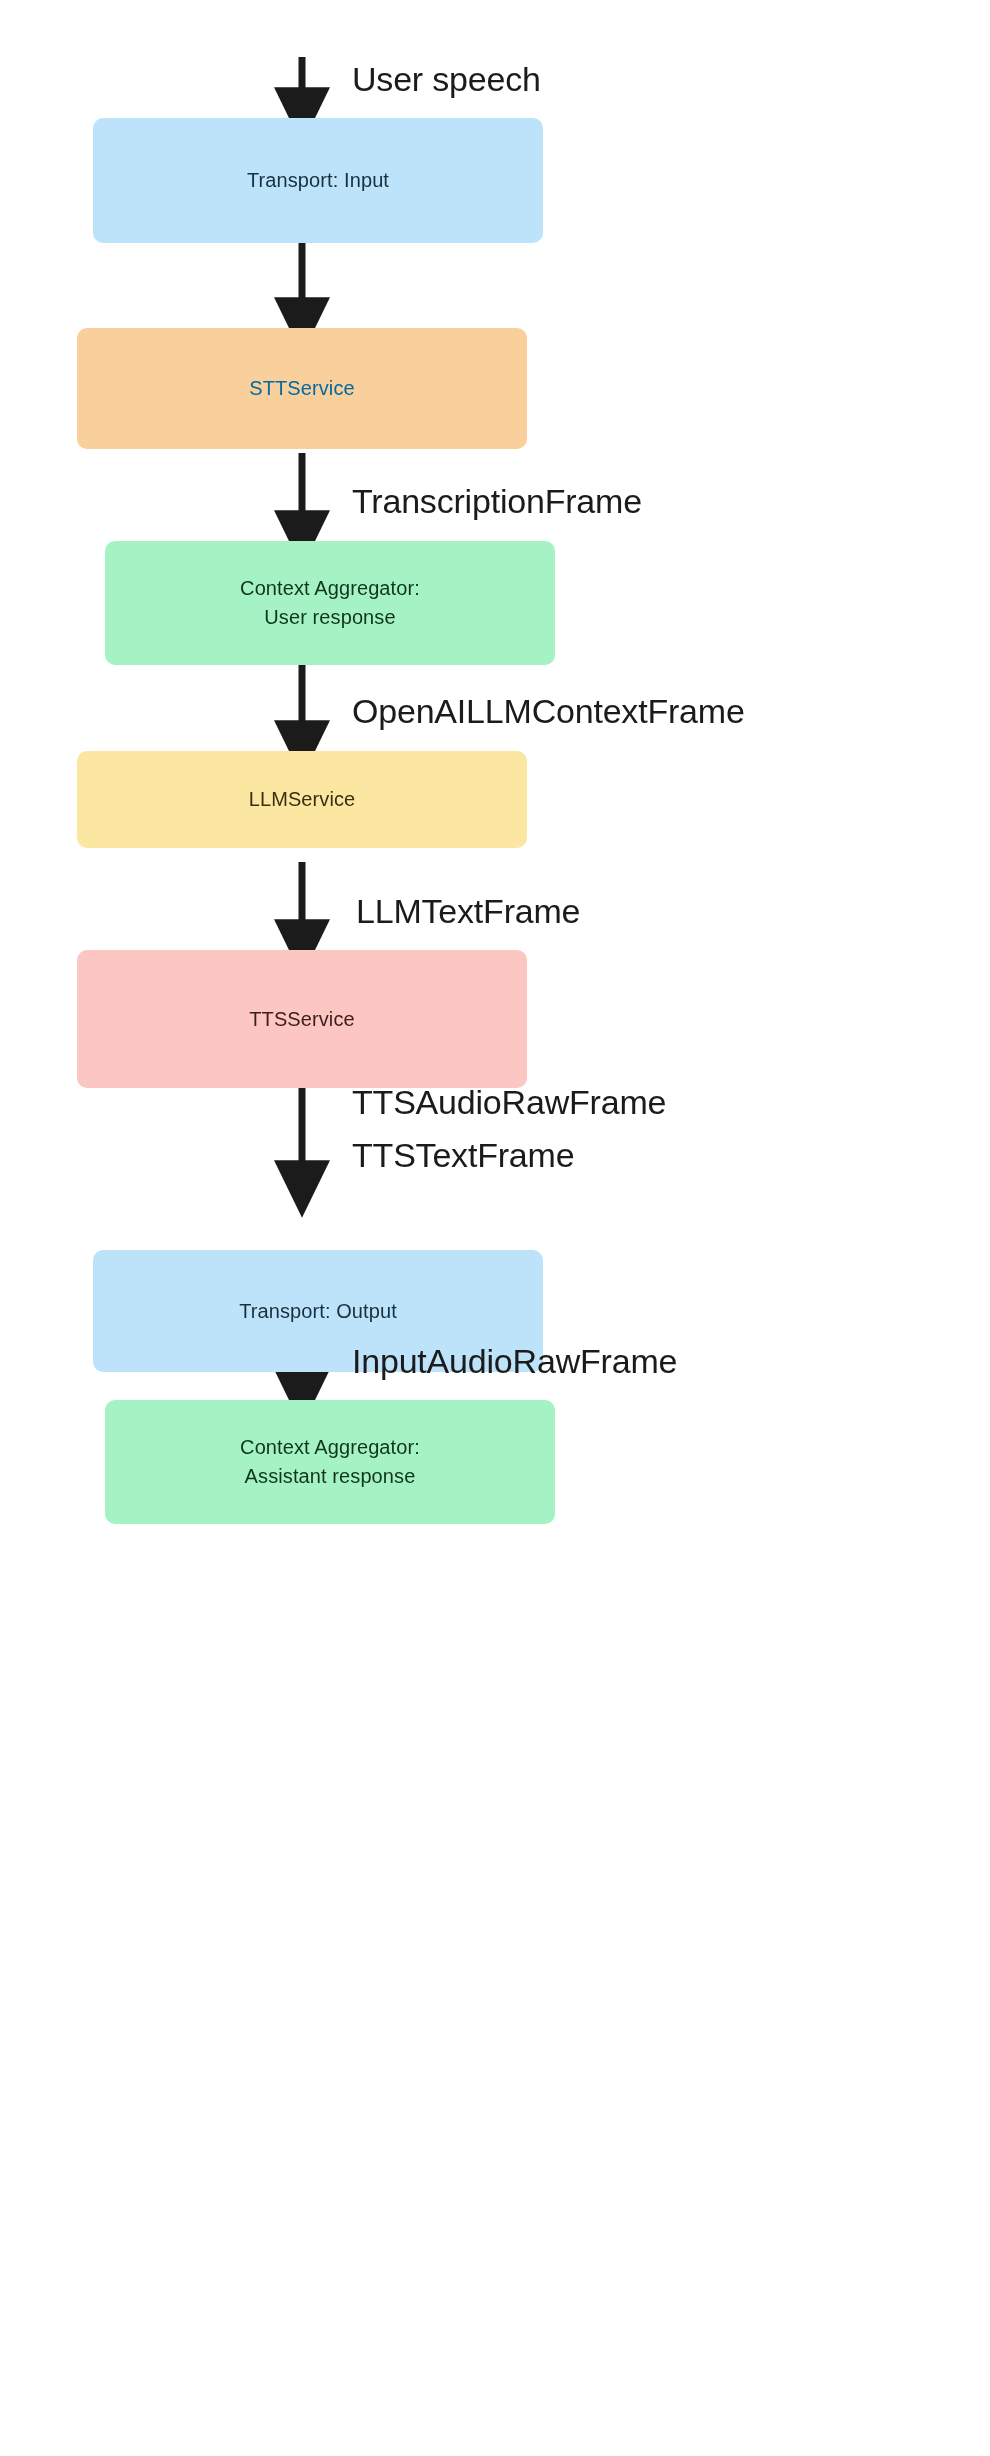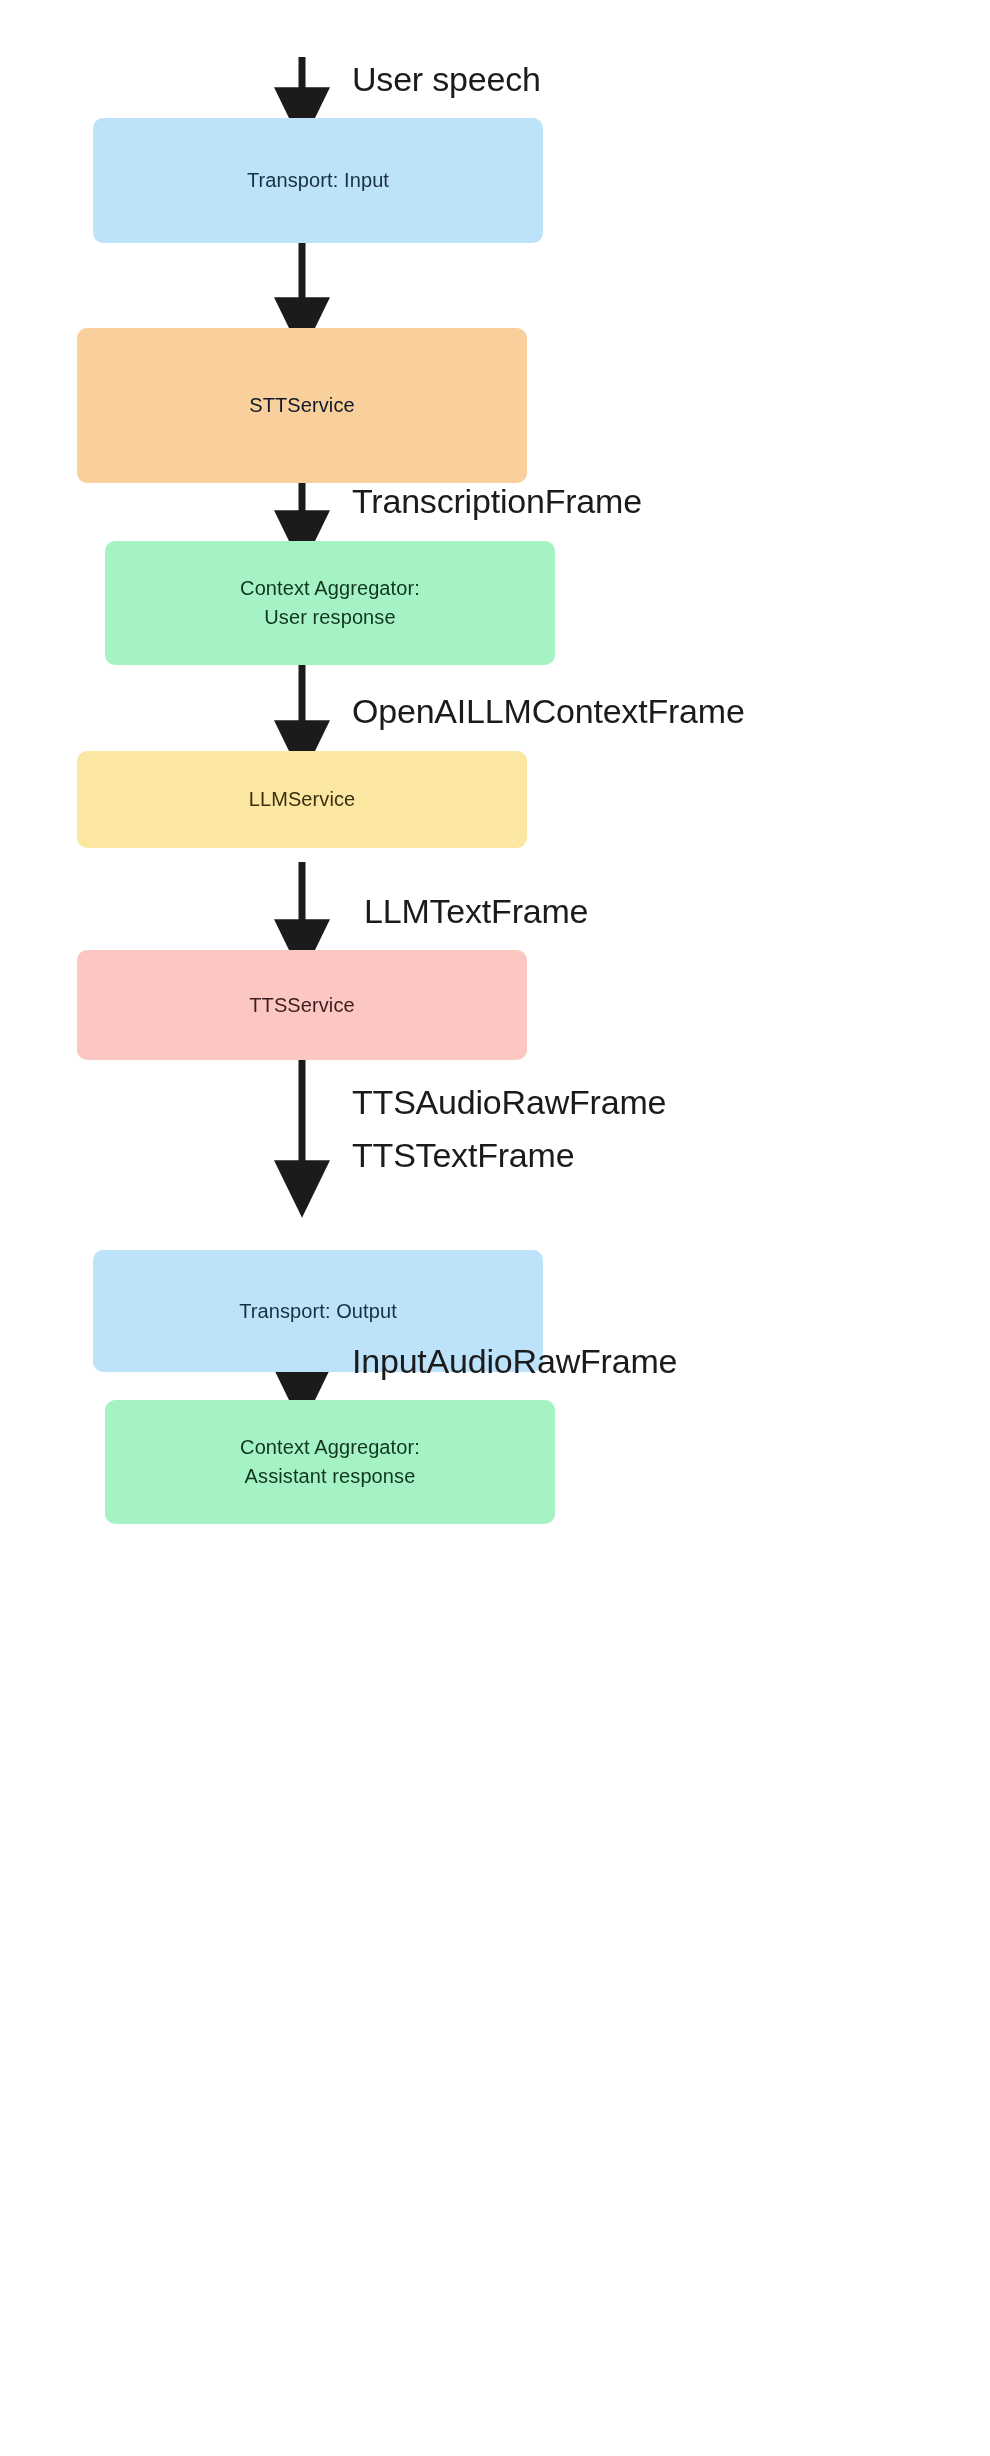--- a/index.html
+++ b/index.html
@@ -87,40 +87,40 @@
       <line x1="302" y1="1312" x2="302" y2="1377"></line>
     </g>
   </svg>
 
   <div class="node node-blue" style="top: 118px; height: 125px; background: rgb(189, 227, 251); color: rgb(23, 49, 63);">
     <span>
       <span class="node-line">Transport: Input</span>
     </span>
   </div>
 
-  <div class="node node-orange" style="top: 328px; height: 155px; background: rgb(249, 208, 155); color: #0f172a;">
+  <div class="node node-orange" style="top: 328px; height: 121px; background: rgb(249, 208, 155); color: #0369a1;">
     <span>
       <span class="node-line">STTService</span>
     </span>
   </div>
 
   <div class="node node-green" style="top: 541px; height: 124px; background: rgb(165, 243, 196); color: rgb(16, 54, 31);">
     <span>
       <span class="node-line">Context Aggregator:</span>
       <span class="node-line">User response</span>
     </span>
   </div>
 
   <div class="node node-yellow" style="top: 751px; height: 97px; background: rgb(251, 230, 162); color: rgb(58, 48, 16);">
     <span>
       <span class="node-line">LLMService</span>
     </span>
   </div>
 
-  <div class="node node-pink" style="top: 950px; height: 110px; background: rgb(252, 199, 195); color: rgb(60, 29, 27);">
+  <div class="node node-pink" style="top: 950px; height: 138px; background: rgb(252, 199, 195); color: rgb(60, 29, 27);">
     <span>
       <span class="node-line">TTSService</span>
     </span>
   </div>
 
   <div class="node node-blue" style="top: 1250px; height: 122px; background: rgb(189, 227, 251); color: rgb(23, 49, 63);">
     <span>
       <span class="node-line">Transport: Output</span>
     </span>
   </div>
@@ -138,21 +138,21 @@
 
 
   <div class="edge-label" style="left:352px; top:475px;">
     <span class="lbl-line">TranscriptionFrame</span>
   </div>
 
   <div class="edge-label" style="left:352px; top:685px;">
     <span class="lbl-line">OpenAILLMContextFrame</span>
   </div>
 
-  <div class="edge-label" style="left:364px; top:885px;text-align:right;">
+  <div class="edge-label" style="left:356px; top:885px;text-align:right;">
     <span class="lbl-line">LLMTextFrame</span>
   </div>
 
   <div class="edge-label" style="left:352px; top:1076px;">
     <span class="lbl-line">TTSAudioRawFrame</span>
     <span class="lbl-line">TTSTextFrame</span>
   </div>
 
   <div class="edge-label" style="left:352px; top:1335px;">
     <span class="lbl-line">InputAudioRawFrame</span>

